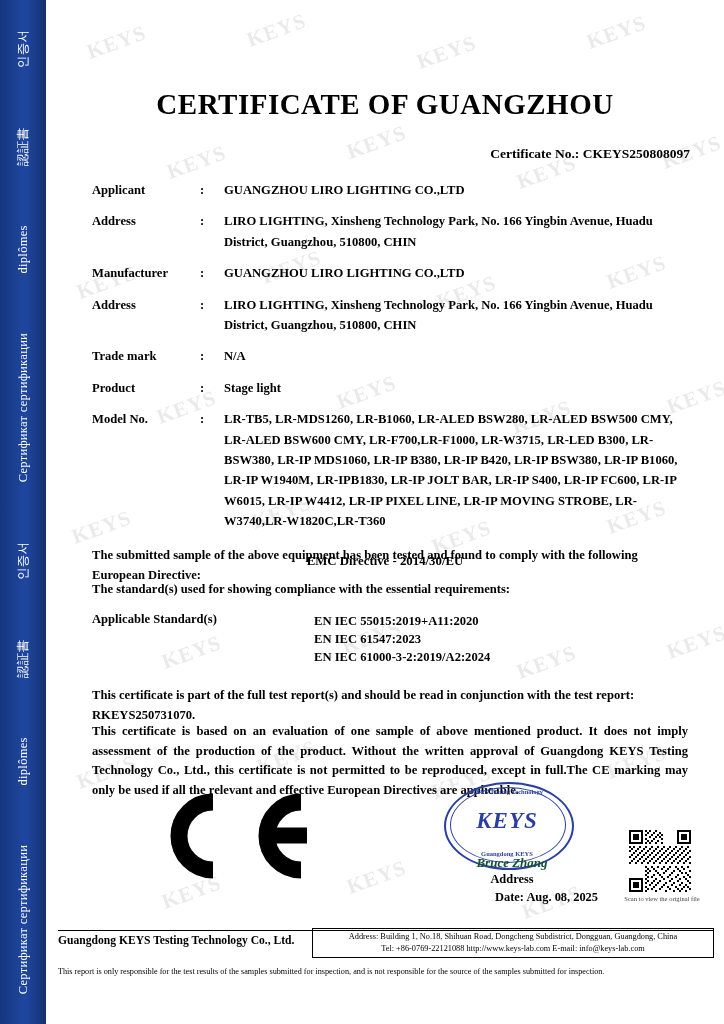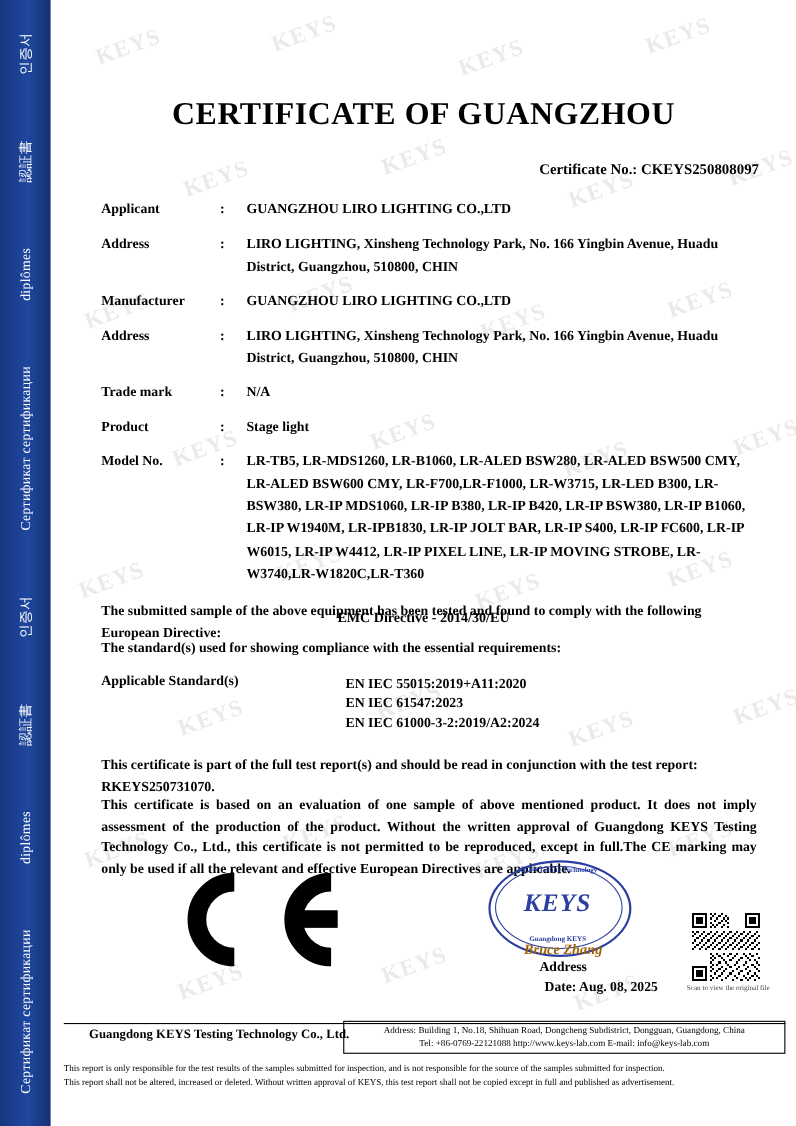--- a/index.html
+++ b/index.html
@@ -222,21 +222,21 @@
 
   .sig-name {
     position: absolute;
     left: 398px;
     top: 855px;
     width: 136px;
     text-align: center;
     font-size: 13px;
     font-style: italic;
     font-weight: bold;
-    color: #a16207;
+    color: #14532d;
   }
   .sig-title {
     position: absolute;
     left: 398px;
     top: 872px;
     width: 136px;
     text-align: center;
     font-size: 12.4px;
     font-weight: bold;
   }
@@ -277,21 +277,20 @@
     width: 656px;
     border-top: 1.6px solid #000;
   }
   .footer-company {
     position: absolute;
     left: 12px;
     top: 934px;
     width: 270px;
     font-size: 11.6px;
     font-weight: bold;
-    margin-left: 23px;
   }
   .footer-addr-box {
     position: absolute;
     left: 266px;
     top: 928px;
     width: 402px;
     height: 30px;
     border: 1px solid #000;
     box-sizing: border-box;
     padding: 2px 4px;
@@ -673,17 +672,16 @@
     <div class="qr-caption">Scan to view the original file</div>
 
     <div class="footer-line"></div>
     <div class="footer-company">Guangdong KEYS Testing Technology Co., Ltd.</div>
     <div class="footer-addr-box">
       <div>Address: Building 1, No.18, Shihuan Road, Dongcheng Subdistrict, Dongguan, Guangdong, China</div>
       <div>Tel: +86-0769-22121088 http://www.keys-lab.com  E-mail: info@keys-lab.com</div>
     </div>
     <div class="footer-note">
       <div>This report is only responsible for the test results of the samples submitted for inspection, and is not responsible for the source of the samples submitted for inspection.</div>
-      <div>This report shall not be altered, increased or deleted. Without written approval of KEYS, this test report shall not be copied except in full and published as advertisement.</div>
     </div>
 
   </div>
 </div>
 
 </body></html>

